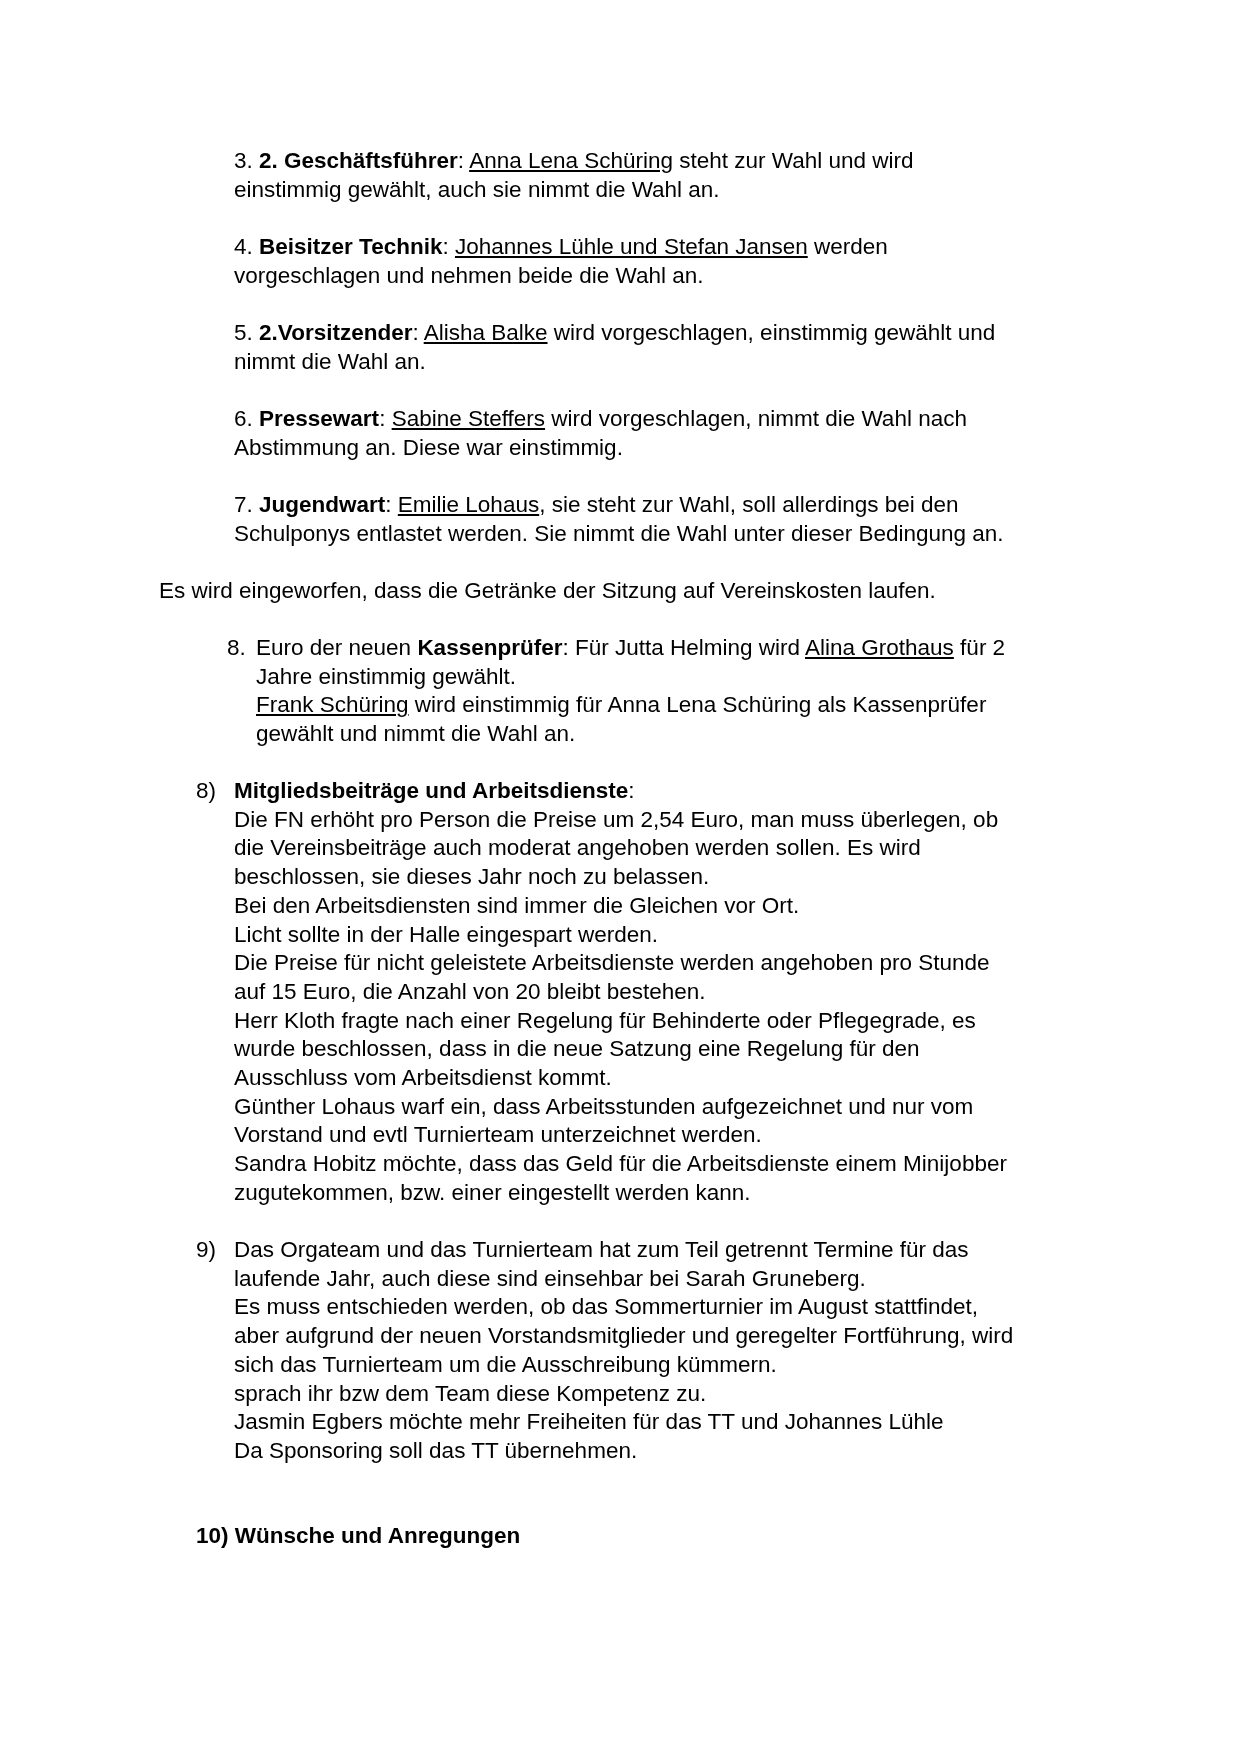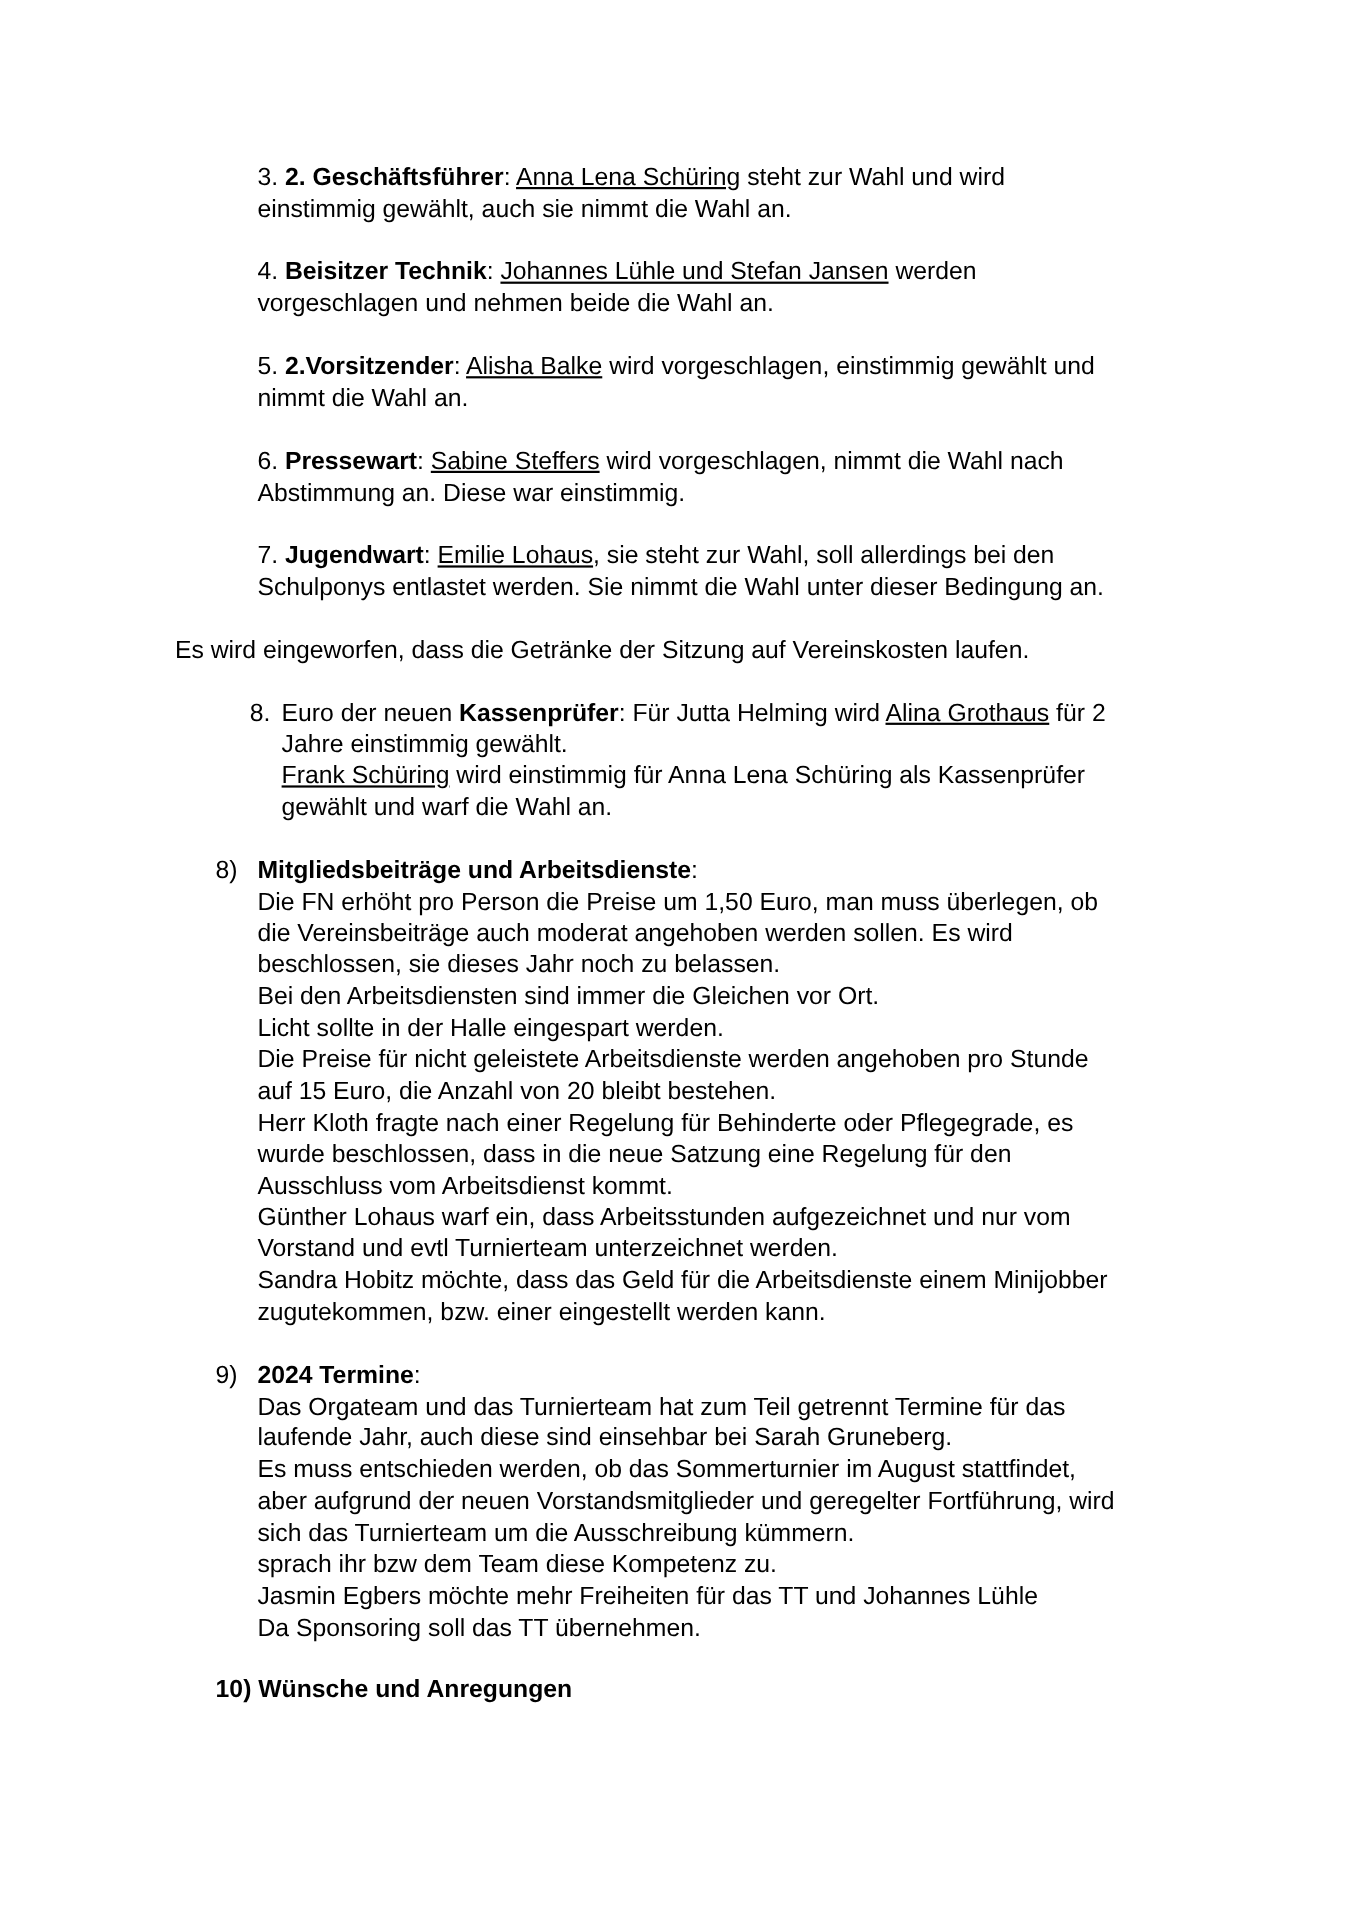--- a/index.html
+++ b/index.html
@@ -44,45 +44,44 @@
 
   <div class="blk" style="left:147px; top:577px;">
     <p>Es wird eingeworfen, dass die Getränke der Sitzung auf Vereinskosten laufen.</p>
   </div>
 
   <div class="blk" style="left:244px; top:634px;">
     <span class="num" style="left:-29px; top:0;">8.</span>
     <p><span>Euro der neuen </span><b>Kassenprüfer</b><span>: Für Jutta Helming wird </span><u>Alina Grothaus</u><span> für 2</span></p>
     <p>Jahre einstimmig gewählt.</p>
     <p><u>Frank Schüring</u><span> wird einstimmig für Anna Lena Schüring als Kassenprüfer</span></p>
-    <p>gewählt und warf die Wahl an.</p>
+    <p>gewählt und nimmt die Wahl an.</p>
   </div>
 
   <div class="blk" style="left:222px; top:777px;">
     <span class="num" style="left:-38px; top:0;">8)</span>
     <p><b>Mitgliedsbeiträge und Arbeitsdienste</b><span>:</span></p>
-    <p>Die FN erhöht pro Person die Preise um 1,50 Euro, man muss überlegen, ob</p>
+    <p>Die FN erhöht pro Person die Preise um 2,54 Euro, man muss überlegen, ob</p>
     <p>die Vereinsbeiträge auch moderat angehoben werden sollen. Es wird</p>
     <p>beschlossen, sie dieses Jahr noch zu belassen.</p>
     <p>Bei den Arbeitsdiensten sind immer die Gleichen vor Ort.</p>
     <p>Licht sollte in der Halle eingespart werden.</p>
     <p>Die Preise für nicht geleistete Arbeitsdienste werden angehoben pro Stunde</p>
     <p>auf 15 Euro, die Anzahl von 20 bleibt bestehen.</p>
     <p>Herr Kloth fragte nach einer Regelung für Behinderte oder Pflegegrade, es</p>
     <p>wurde beschlossen, dass in die neue Satzung eine Regelung für den</p>
     <p>Ausschluss vom Arbeitsdienst kommt.</p>
     <p>Günther Lohaus warf ein, dass Arbeitsstunden aufgezeichnet und nur vom</p>
     <p>Vorstand und evtl Turnierteam unterzeichnet werden.</p>
     <p>Sandra Hobitz möchte, dass das Geld für die Arbeitsdienste einem Minijobber</p>
     <p>zugutekommen, bzw. einer eingestellt werden kann.</p>
   </div>
 
   <div class="blk" style="left:222px; top:1236px;">
     <span class="num" style="left:-38px; top:0;">9)</span>
-    <p><b>2024 Termine</b><span>:</span></p>
     <p>Das Orgateam und das Turnierteam hat zum Teil getrennt Termine für das</p>
     <p>laufende Jahr, auch diese sind einsehbar bei Sarah Gruneberg.</p>
     <p>Es muss entschieden werden, ob das Sommerturnier im August stattfindet,</p>
     <p>aber aufgrund der neuen Vorstandsmitglieder und geregelter Fortführung, wird</p>
     <p>sich das Turnierteam um die Ausschreibung kümmern.</p>
     <p>sprach ihr bzw dem Team diese Kompetenz zu.</p>
     <p>Jasmin Egbers möchte mehr Freiheiten für das TT und Johannes Lühle</p>
     <p>Da Sponsoring soll das TT übernehmen.</p>
   </div>
 

